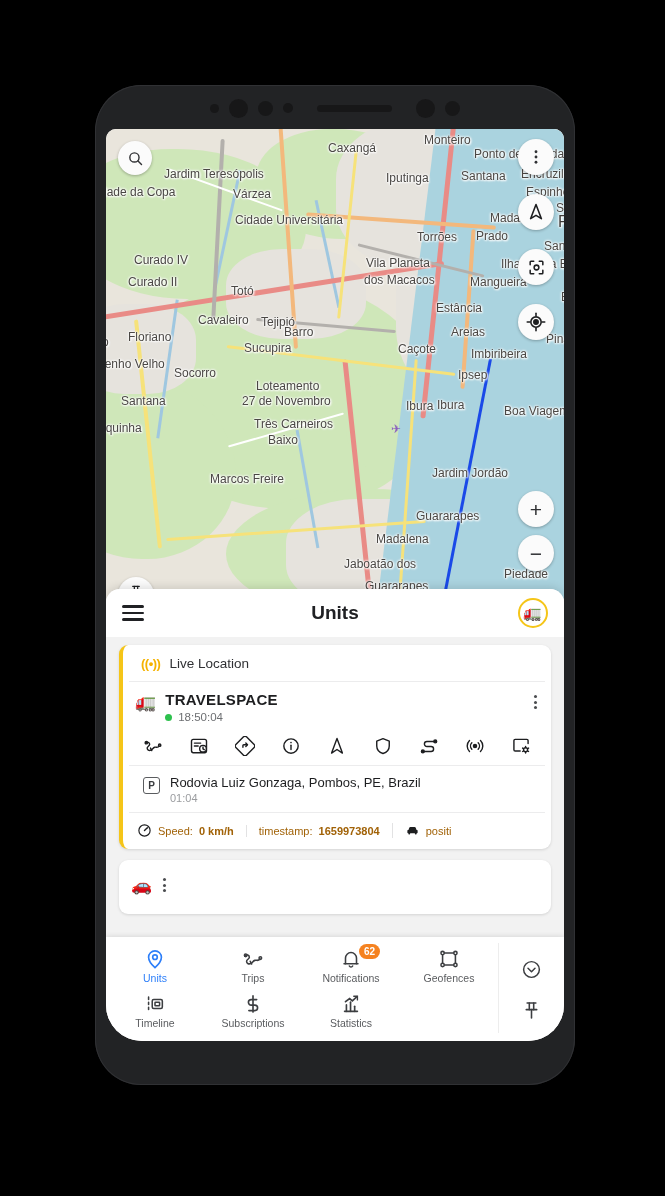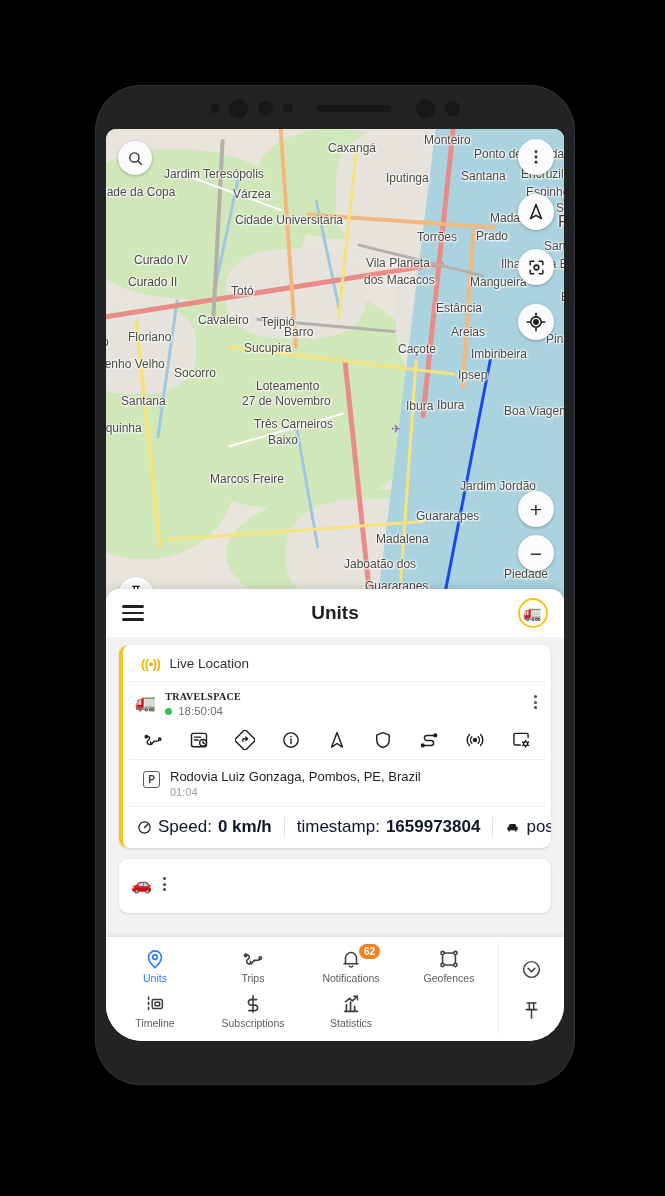--- a/index.html
+++ b/index.html
@@ -132,21 +132,21 @@
     padding:11px 12px 10px 12px;
     border-bottom:1px solid #ececed;
     margin:0 6px;
   }
   .live-label { font-size:13.5px; color:#303134; }
   .live-icon { color:#f5b301; font-size:13px; font-weight:700; letter-spacing:-.5px; }
 
   .name-row { display:flex; align-items:flex-start; padding:9px 12px 7px 12px; gap:9px; }
   .veh-emoji { font-size:17px; line-height:1.2; margin-top:2px; }
   .name-col { flex:1; min-width:0; }
-  .unit-name { font-size:10px; font-weight:700; color:#1d1e20; letter-spacing:.3px;font-family:Liberation Serif, serif; }
+  .unit-name { font-size:15px; font-weight:700; color:#1d1e20; letter-spacing:.3px; }
   .time-line { display:flex; align-items:center; gap:6px; margin-top:3px; }
   .green-dot { width:7px; height:7px; border-radius:50%; background:#2ec14e; display:inline-block; }
   .time-txt { font-size:11.5px; color:#6d6f72; }
   .kebab { display:flex; flex-direction:column; gap:2.5px; padding:4px 2px; cursor:pointer; }
   .kebab i { width:3px; height:3px; background:#4a4c4f; border-radius:50%; display:block; }
 
   .icon-row {
     display:flex; align-items:center; justify-content:space-between;
     padding:6px 14px 9px; border-bottom:1px solid #ececed; margin:0 6px;
   }
@@ -159,21 +159,21 @@
     display:flex; align-items:center; justify-content:center;
     font-size:10px; font-weight:700; color:#3a3c3f; margin-top:2px; flex:none;
   }
   .addr-txt { font-size:13px; color:#1d1e20; }
   .addr-sub { font-size:11px; color:#9a9c9f; margin-top:2px; }
 
   .stat-row {
     display:flex; align-items:center; padding:10px 14px 11px; gap:0;
     white-space:nowrap; overflow:hidden;
   }
-  .stat { display:flex; align-items:center; gap:6px; font-size:17px; color:#0f172a; padding:0 12px; }
+  .stat { display:flex; align-items:center; gap:6px; font-size:11px; color:#a16207; padding:0 12px; }
   .stat:first-child { padding-left:0; }
   .stat + .stat { border-left:1px solid #e2e2e3; }
   .stat b { font-weight:700; }
   .stat-ic { width:15px; height:15px; flex:none; }
   .stat-ic svg { display:block; width:100%; height:100%; }
 
   
   .bottom-nav {
     position:absolute; left:0; bottom:0; width:100%;
     background:#fff; border-radius:0 0 36px 36px;
@@ -315,21 +315,21 @@
             <span class="maplbl mid" style="left: 352px; top: 239px;">Ipsep</span>
             <span class="maplbl mid" style="left: 15px; top: 265px;">Santana</span>
             <span class="maplbl mid" style="left: 136px; top: 265px;">27 de Novembro</span>
             <span class="maplbl mid" style="left: 300px; top: 270px;">Ibura</span>
             <span class="maplbl mid" style="left: 148px; top: 288px;">Três Carneiros</span>
             <span class="maplbl mid" style="left: 331px; top: 269px;">Ibura</span>
             <span class="maplbl mid" style="left: -7px; top: 292px;">equinha</span>
             <span class="maplbl mid" style="left: 162px; top: 304px;">Baixo</span>
             <span class="maplbl mid" style="left: 398px; top: 275px;">Boa Viagem</span>
             <span class="maplbl mid" style="left: 104px; top: 343px;">Marcos Freire</span>
-            <span class="maplbl mid" style="left: 326px; top: 350px; margin-left: 28px;">Jardim Jordão</span>
+            <span class="maplbl mid" style="left: 326px; top: 337px;">Jardim Jordão</span>
             <span class="maplbl mid" style="left: 310px; top: 380px;">Guararapes</span>
             <span class="maplbl mid" style="left: 270px; top: 403px;">Madalena</span>
             <span class="maplbl mid" style="left: 238px; top: 428px;">Jaboatão dos</span>
             <span class="maplbl mid" style="left: 259px; top: 450px;">Guararapes</span>
             <span class="maplbl mid" style="left: 398px; top: 438px;">Piedade</span>
           </div>
 
         <div class="map-btn mb-sm" style="left:12px;top:12px;">
           <svg viewBox="0 0 24 24" fill="none" stroke="#303134" stroke-width="2" stroke-linecap="round" width="17" height="17">
             <circle cx="10.5" cy="10.5" r="6.5"></circle>

